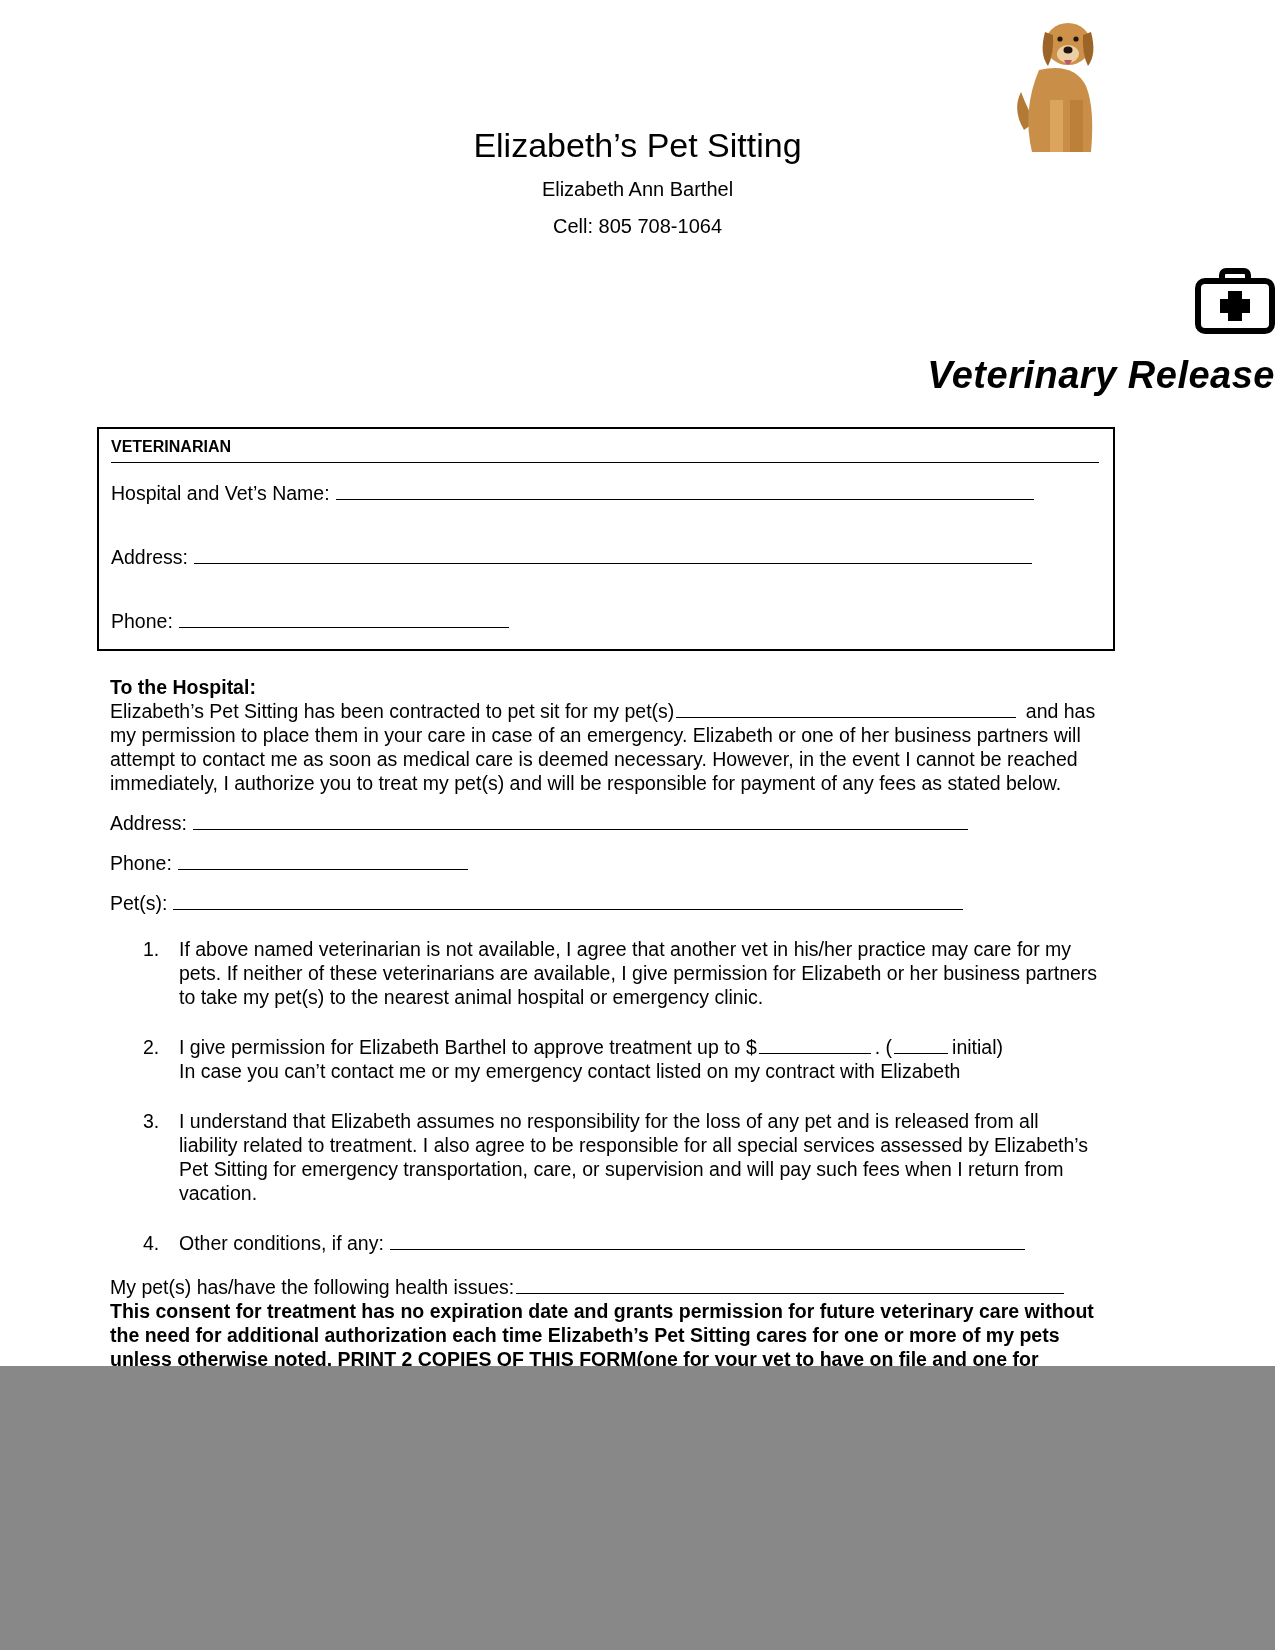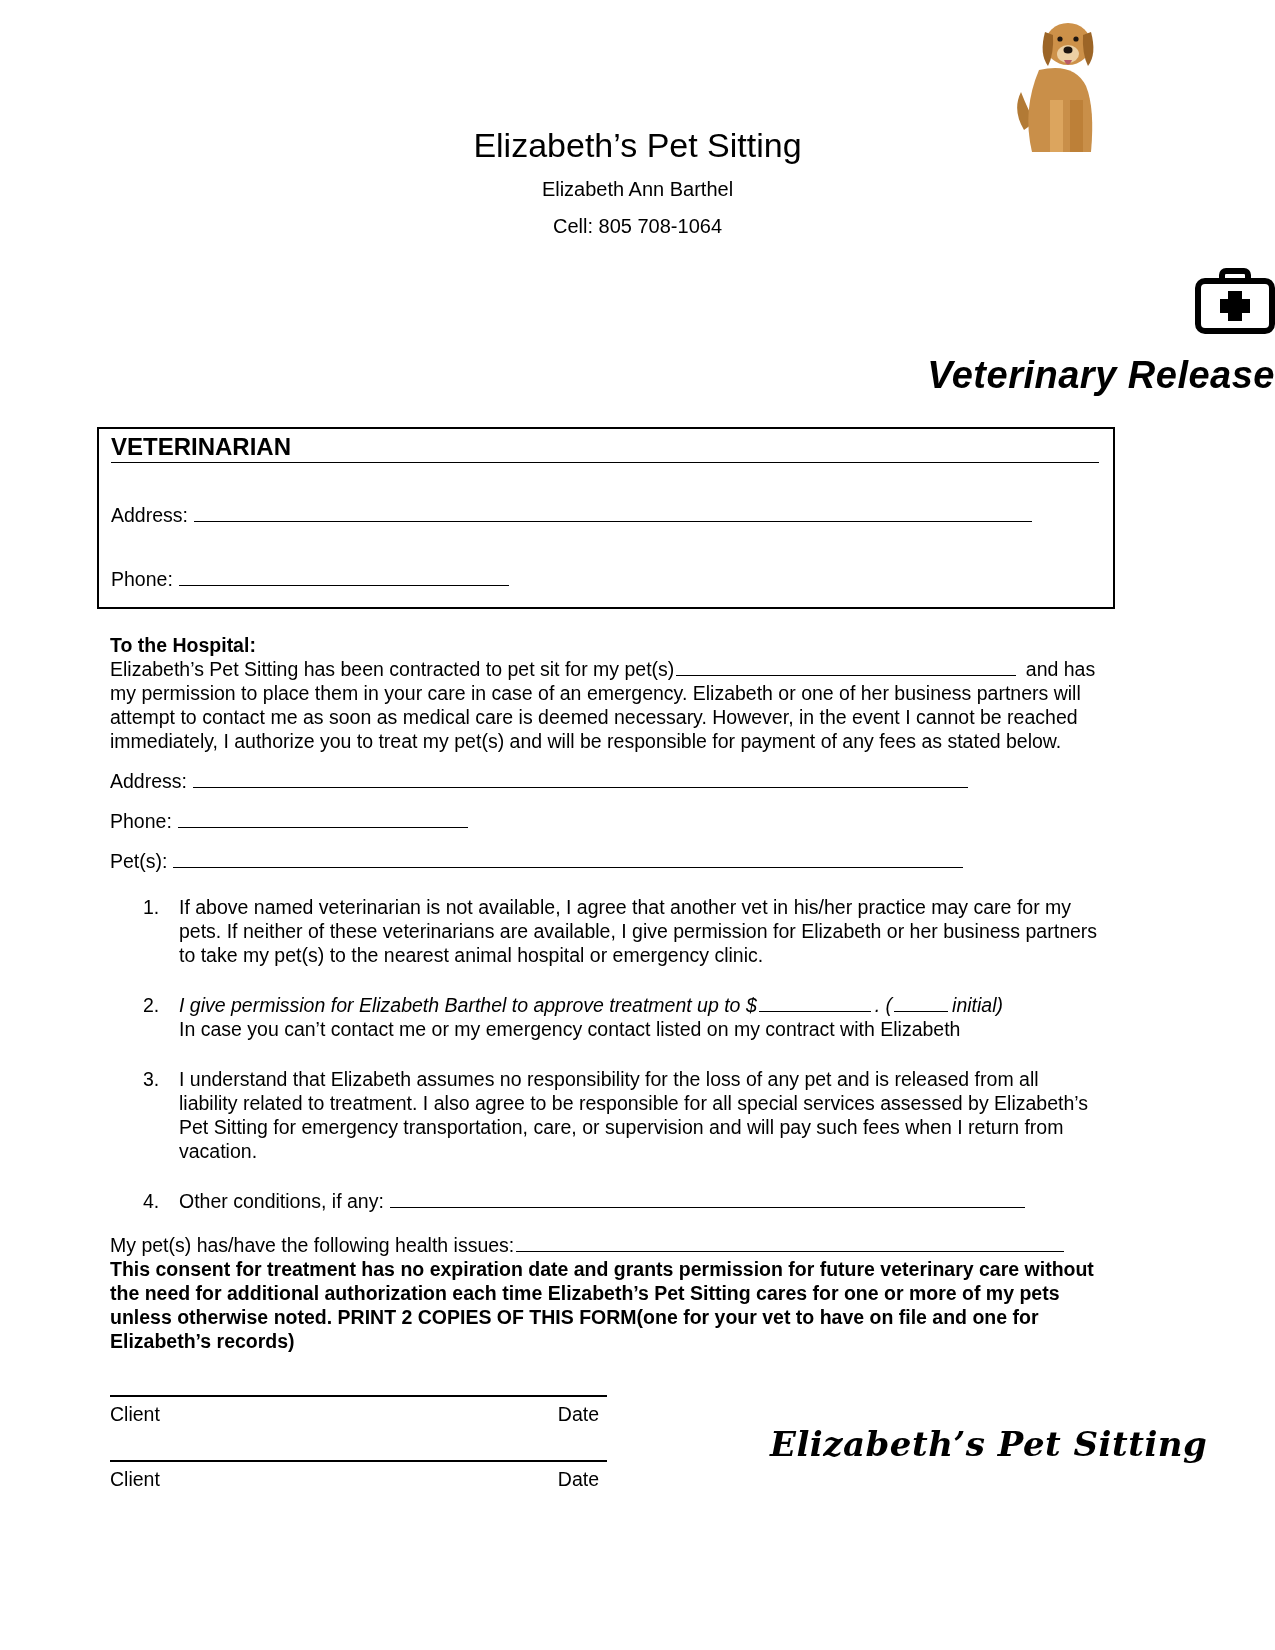--- a/index.html
+++ b/index.html
@@ -1,57 +1,57 @@
 <!DOCTYPE html>
 <html><head>
 <meta charset="utf-8">
 <style>
   * { margin:0; padding:0; box-sizing:border-box; }
   html,body { background:#888; }
   .page {
     position:relative;
-    width:1275px; height:1650px;
+    width:1275px; height:1366px;
     margin:0 auto;
     background:#ffffff;
     color:#000;
     font-family:"Liberation Sans", sans-serif;
     font-size:19.5px;
     line-height:24px;
     overflow:hidden;
   }
   
   .dog { position:absolute; top:8px; left:1012px; width:98px; height:146px; }
   
   .header { padding-top:126px; text-align:center; }
   .title { font-size:34px; line-height:38px; }
   .sub { font-size:20px; line-height:23px; margin-top:14px; }
   
   .doc-title-row { margin:30px 0 0 112px; display:flex; align-items:flex-end; gap:16px;flex-direction:column; }
   .aid-icon { display:inline-block; }
   .doc-title { font-size:38px; font-weight:bold; font-style:italic; line-height:40px; letter-spacing:.5px; }
   
   .vet-box { margin:32px 0 0 97px; width:1018px; border:2px solid #000; padding:6px 14px 16px 12px; }
-  .vet-heading { font-weight:bold; font-size:24px; border-bottom:1.5px solid #000; padding-bottom:3px; }
+  .vet-heading { font-weight:bold; font-size:16px; border-bottom:1.5px solid #000; padding-bottom:3px; }
   .frow { white-space:nowrap; }
   .vet-box .frow.r1 { margin-top:18px; }
   .vet-box .frow.r2 { margin-top:40px; }
   
   .bl { display:inline-block; height:4px; border-bottom:1.5px solid #000; margin-left:6px; }
   .bl.tight { margin-left:2px; margin-right:4px; }
   
   .sec-heading { margin:24px 0 0 110px; font-weight:bold; }
   .intro { margin:0 0 0 110px; width:1002px; }
   .ownrow { margin:16px 0 0 110px; white-space:nowrap; }
   .ownrow.first { margin-top:8px; }
   .terms { margin:22px 0 0 143px; width:958px; }
   .term { display:flex; margin-top:26px; }
   .term:first-child { margin-top:0; }
   .term .num { width:36px; flex:none; }
   .term .body { flex:1; }
-  .inlinebit { white-space:nowrap;font-style:italic; }
+  .inlinebit { white-space:nowrap; }
   .health { margin:20px 0 0 110px; width:1002px; white-space:nowrap; }
   .health .bl { margin-left:2px; }
   .consent { margin:0 0 0 110px; width:1002px;font-weight:bold; }
   
   .sig { margin:42px 0 0 110px; width:497px; }
   .sig.second { margin-top:34px; }
   .sig-line { border-bottom:2px solid #000; height:0; }
   .sig-labels { display:flex; justify-content:space-between; margin-top:5px; padding-right:8px;text-align:center; }
   
   .script-logo {
@@ -96,20 +96,23 @@
         <rect x="3" y="13" width="74" height="50" rx="7" fill="#fff" stroke="#000" stroke-width="6"></rect>
         <rect x="33" y="23" width="14" height="30" fill="#000"></rect>
         <rect x="25" y="31" width="30" height="14" fill="#000"></rect>
       </svg>
     </span>
     <span class="doc-title">Veterinary Release</span>
   </div>
 
   <div class="vet-box">
     <div class="vet-heading">VETERINARIAN</div>
+    <div class="frow r1">
+      <span>Hospital and Vet’s Name:</span><span class="bl" style="width:698px"></span>
+    </div>
     <div class="frow r2">
       <span>Address:</span><span class="bl" style="width:838px"></span>
     </div>
     <div class="frow r2">
       <span>Phone:</span><span class="bl" style="width:330px"></span>
     </div>
   </div>
 
   <div class="sec-heading">To the Hospital:</div>
   <div class="intro">

